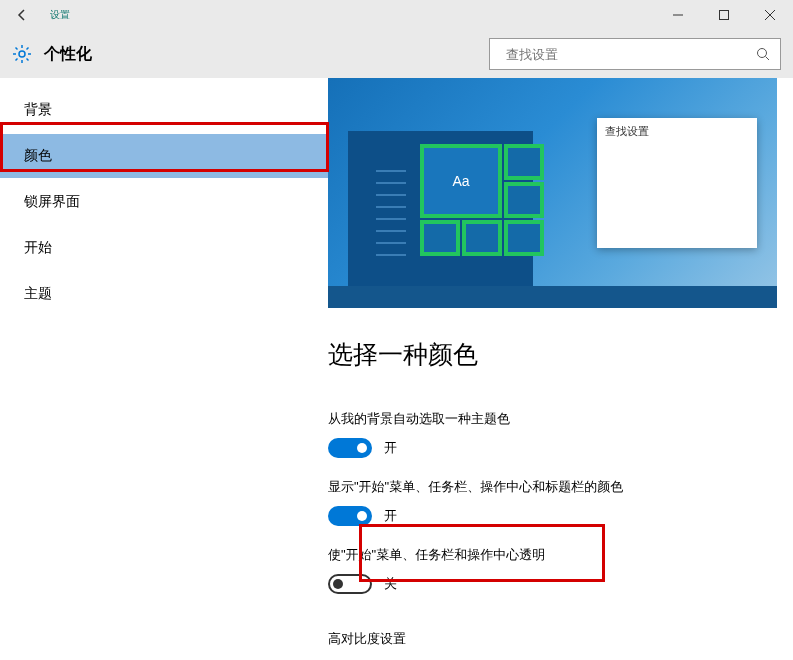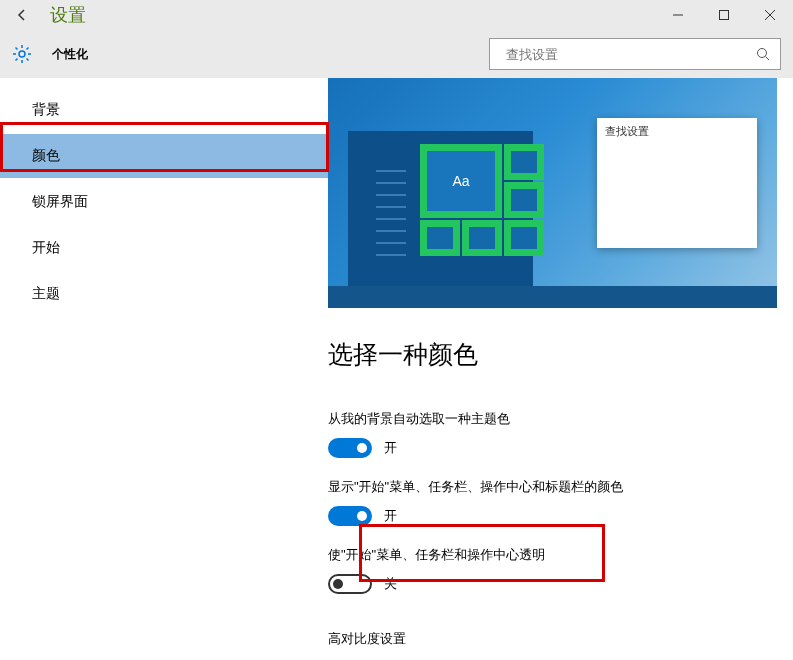--- a/index.html
+++ b/index.html
@@ -1,40 +1,40 @@
 <!DOCTYPE html>
 <html><head>
 <meta charset="utf-8">
 <style>
 *{margin:0;padding:0;box-sizing:border-box;font-family:"Microsoft YaHei","Segoe UI",sans-serif}
 body{width:793px;height:660px;background:#fff;overflow:hidden;position:relative}
 .titlebar{height:30px;background:#eaeaea;display:flex;align-items:center;padding-left:12px}
 .back-btn{width:20px;height:20px;display:flex;align-items:center;justify-content:center;cursor:pointer}
-.titlebar-title{font-size:18px;margin-left:18px;color:#4d7c0f}
+.titlebar-title{font-size:10px;margin-left:18px;color:#0f766e}
 .window-controls{position:absolute;right:0;top:0;display:flex}
 .win-ctrl{width:46px;height:30px;display:flex;align-items:center;justify-content:center;cursor:pointer}
 .header{height:48px;background:#eaeaea;display:flex;align-items:center;padding:0 12px;position:relative}
 .gear-icon{width:20px;height:20px;color:#0078d7}
-.header-title{font-size:12px;font-weight:600;margin-left:20px}
+.header-title{font-size:16px;font-weight:600;margin-left:12px}
 .search-box{position:absolute;right:12px;top:8px;width:292px;height:32px;border:1px solid #999;background:#fff;display:flex;align-items:center}
 .search-input{flex:1;border:none;outline:none;padding:0 16px;font-size:13px;color:#555;background:transparent}
 .search-icon{width:34px;height:100%;display:flex;align-items:center;justify-content:center;color:#555}
 .content{display:flex;height:calc(100% - 78px)}
 .sidebar{width:328px;background:#fff;padding-top:8px}
-.nav-item{height:44px;display:flex;align-items:center;padding-left:32px;font-size:14px;cursor:pointer;margin:2px 0}
+.nav-item{height:44px;display:flex;align-items:center;padding-left:24px;font-size:14px;cursor:pointer;margin:2px 0}
 .nav-item.selected{background:#8dbae3}
 .redbox-nav{position:absolute;left:0px;top:122px;width:329px;height:50px;border:3px solid #d40000;pointer-events:none}
 .main{flex:1;padding:0 16px 0 0;overflow:hidden}
 .preview{width:100%;height:230px;background:linear-gradient(135deg,#1570b8 0%,#2a8cd4 40%,#5aa9de 70%,#97c6e6 100%);position:relative;margin-bottom:30px}
 .preview-taskbar{position:absolute;bottom:0;left:0;right:0;height:22px;background:#14568c}
 .preview-start{position:absolute;left:20px;bottom:22px;width:185px;height:155px;background:#0d4f88}
 .preview-cols{position:absolute;left:28px;bottom:30px;display:flex;flex-direction:column;gap:10px}
 .preview-line{width:30px;height:2px;background:#3a7db5}
 .preview-tiles{position:absolute;left:72px;bottom:30px;display:grid;grid-template-columns:repeat(3,40px);grid-auto-rows:36px;gap:2px}
-.tile{background:#146aa8;border:7px solid #22c55e}
+.tile{background:#146aa8;border:4px solid #22c55e}
 .tile-aa{grid-column:1/3;grid-row:1/3;display:flex;align-items:center;justify-content:center;color:#fff;font-size:14px;background:#1976bc}
 .preview-window{position:absolute;right:20px;top:40px;width:160px;height:130px;background:#fff;box-shadow:0 2px 8px rgba(0,0,0,.3)}
 .preview-window-title{font-size:11px;padding:6px 8px;color:#333}
 .section-title{font-size:25px;font-weight:400;margin-bottom:39px;color:#000}
 .setting-row{margin-bottom:20px}
 .setting-label{font-size:13px;color:#000;margin-bottom:10px}
 .toggle-wrap{display:flex;align-items:center;gap:12px}
 .toggle{width:44px;height:20px;border-radius:10px;position:relative;cursor:pointer}
 .toggle.on{background:#0078d7}
 .toggle.off{background:#fff;border:2px solid #333}

